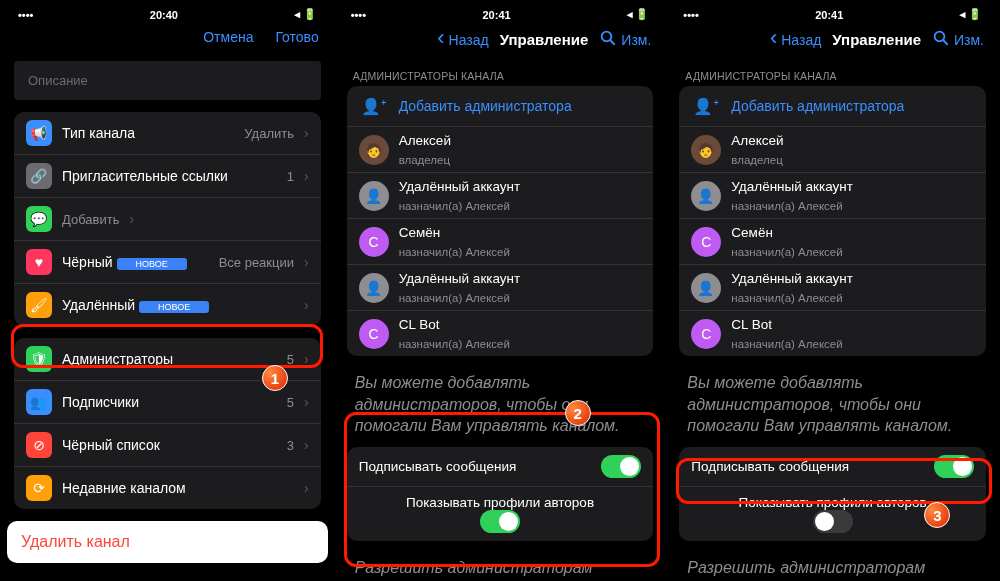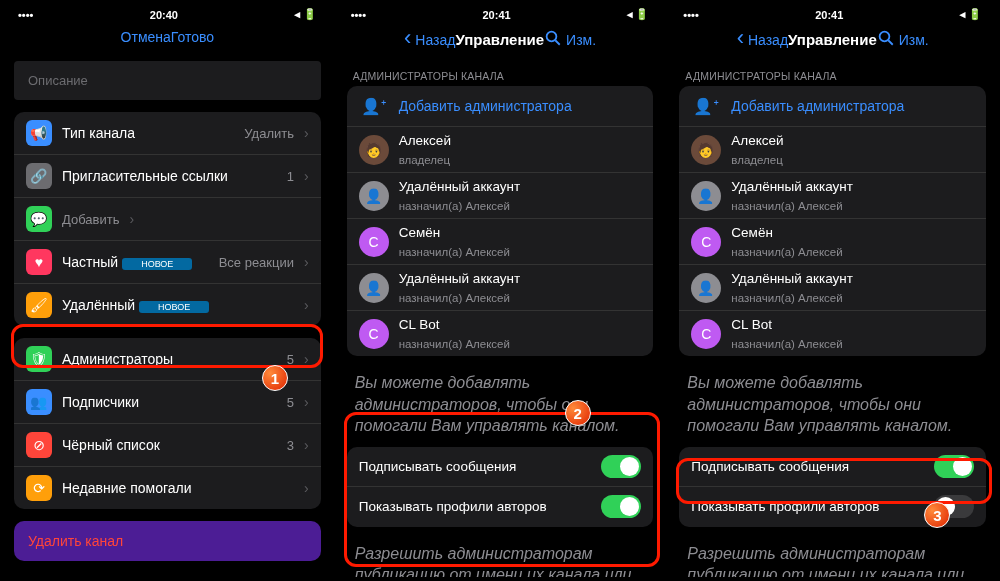--- a/index.html
+++ b/index.html
@@ -27,23 +27,24 @@
     display: flex;
     justify-content: space-between;
     align-items: center;
     padding: 4px 14px 2px;
     font-size: 11px;
     font-weight: 600;
   }
   .status-icons { display: flex; gap: 3px; align-items: center; }
   .navbar {
     display: flex;
-    justify-content: center;
+    justify-content: flex-end;
     align-items: center;
     padding: 6px 12px 10px;
+    gap: 11px;
   }
   .nav-left, .nav-right { display: flex; align-items: center; gap: 4px; color: #3a8eff; font-size: 14px; }
   .nav-title { font-weight: 600; font-size: 15px; }
   .chev-left::before { content: "‹"; font-size: 22px; line-height: 14px; color: #3a8eff; }
   .search-icon { color: #3a8eff; }
 
   .section-header {
     color: #8d8d92;
     font-size: 10.5px;
     text-transform: uppercase;
@@ -69,43 +70,43 @@
     width: 26px; height: 26px;
     border-radius: 6px;
     display: flex; align-items: center; justify-content: center;
     font-size: 14px;
     flex-shrink: 0;
   }
   .row-label { flex: 1; font-size: 14px; }
   .row-value { color: #8d8d92; font-size: 13px; }
   .row-chevron { color: #5a5a5e; font-size: 14px; }
   .badge {
-    background: #0369a1;
+    background: #3b82f6;
     color: #fff;
     font-size: 9px;
     padding: 1px 19px;
     border-radius: 3px;
     margin-left: 4px;
     text-transform: uppercase;
   }
   .desc-box {
     background: #1c1c1e;
     border-radius: 4px;
     margin: 6px 10px 12px;
     padding: 12px 14px;
     color: #6c6c70;
     font-size: 13px;
   }
   .delete-row {
-    background: #4c1d95;
+    background: #ffffff;
     border-radius: 10px;
-    margin: 0 10px;
+    margin: 0 3px;
     padding: 12px 14px;
     color: #ff453a;
-    font-size: 14px;
+    font-size: 16px;
   }
 
   .admin-row {
     display: flex;
     align-items: center;
     padding: 6px 12px;
     border-bottom: 0.5px solid #333;
     gap: 10px;
     min-height: 44px;
   }
@@ -135,21 +136,21 @@
   }
   .toggle-row {
     display: flex;
     align-items: center;
     justify-content: space-between;
     padding: 8px 12px;
     border-bottom: 0.5px solid #333;
     min-height: 40px;
     font-size: 13.5px;
   }
-  .toggle-row:last-child { border-bottom: none; }
+  .toggle-row:last-child { border-bottom: none; flex-direction: column; }
   .toggle {
     width: 40px; height: 23px;
     border-radius: 12px;
     position: relative;
     flex-shrink: 0;
   }
   .toggle.on { background: #30d158; }
   .toggle.off { background: #3a3a3c; }
   .toggle .knob {
     position: absolute;
@@ -211,21 +212,21 @@
         <span class="row-value">1</span>
         <span class="row-chevron">›</span>
       </div>
       <div class="row">
         <div class="row-icon" style="background:#30d158">💬</div>
         <span class="row-value">Добавить</span>
         <span class="row-chevron">›</span>
       </div>
       <div class="row">
         <div class="row-icon" style="background:#ff375f">♥</div>
-        <span class="row-label"><span>Частный</span><span class="badge">НОВОЕ</span></span>
+        <span class="row-label"><span>Чёрный</span><span class="badge">НОВОЕ</span></span>
         <span class="row-value">Все реакции</span>
         <span class="row-chevron">›</span>
       </div>
       <div class="row">
         <div class="row-icon" style="background:#ff9f0a">🖌</div>
         <span class="row-label"><span>Удалённый</span><span class="badge">НОВОЕ</span></span>
         <span class="row-chevron">›</span>
       </div>
     </div>
 
@@ -243,21 +244,21 @@
         <span class="row-chevron">›</span>
       </div>
       <div class="row">
         <div class="row-icon" style="background:#ff453a">⊘</div>
         <span class="row-label">Чёрный список</span>
         <span class="row-value">3</span>
         <span class="row-chevron">›</span>
       </div>
       <div class="row">
         <div class="row-icon" style="background:#ff9f0a">⟳</div>
-        <span class="row-label">Недавние помогали</span>
+        <span class="row-label">Недавние каналом</span>
         <span class="row-chevron">›</span>
       </div>
     </div>
 
     <div class="delete-row">Удалить канал</div>
 
     <div class="highlight-red" style="left:7px; top:269px; width:312px; height:44px;"></div>
     <div class="step-badge" style="left:258px; top:310px;">1</div>
   </div>
 </div>

